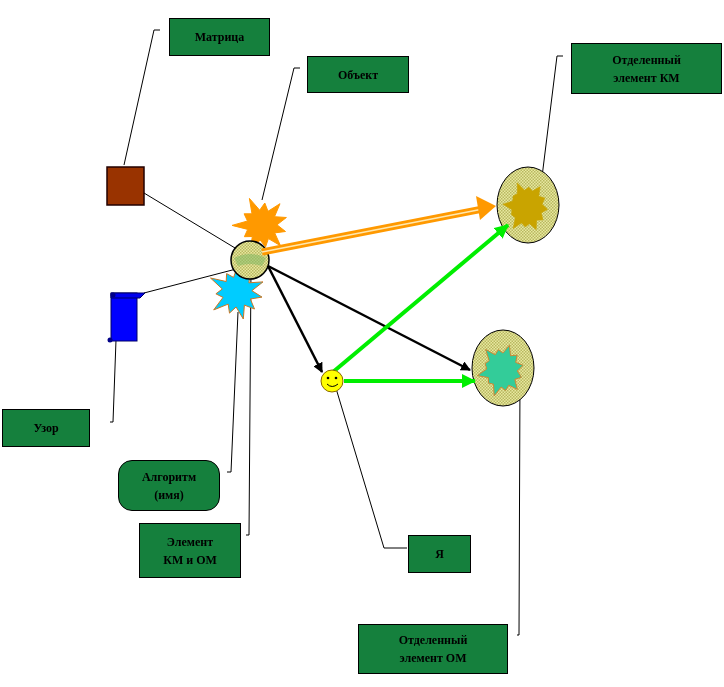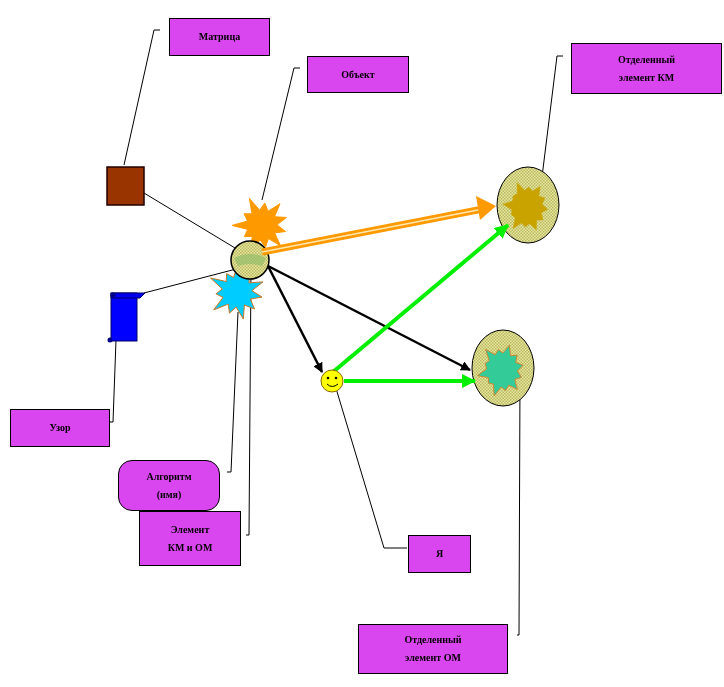--- a/index.html
+++ b/index.html
@@ -1,29 +1,29 @@
 <!DOCTYPE html>
 <html><head>
 <meta charset="utf-8">
 <style>
   html, body { margin: 0; padding: 0; background: #ffffff; }
   body { width: 724px; height: 687px; position: relative; overflow: hidden; }
   #canvas { position: absolute; left: 0; top: 0; width: 724px; height: 687px; }
   .label-box {
     position: absolute;
-    background: #d946ef;
+    background: #15803d;
     border: 1.5px solid #000;
     box-sizing: border-box;
     display: flex;
     align-items: center;
     justify-content: center;
     text-align: center;
     font-family: "Liberation Serif", "DejaVu Serif", serif;
     font-weight: bold;
-    font-size: 10px;
+    font-size: 12px;
     line-height: 18px;
     color: #000;
     white-space: pre-line;
   }
 </style>
 </head>
 <body>
 
 <svg id="canvas" viewBox="0 0 724 687" xmlns="http://www.w3.org/2000/svg">
   <defs>
@@ -98,20 +98,20 @@
     <circle cx="328" cy="378" r="1.3" fill="#000"></circle>
     <circle cx="336" cy="378" r="1.3" fill="#000"></circle>
     <path d="M327,384 Q332,389 338,384" fill="none" stroke="#000" stroke-width="1"></path>
   </g>
 </svg>
 
 <div class="label-box" style="left:169px;top:18px;width:101px;height:38px;">Матрица</div>
 <div class="label-box" style="left:307px;top:56px;width:102px;height:37px;text-align:right;">Объект</div>
 <div class="label-box" style="left:571px;top:43px;width:151px;height:51px;">Отделенный
 элемент КМ</div>
-<div class="label-box" style="left:10px;top:409px;width:100px;height:38px;">Узор</div>
+<div class="label-box" style="left:2px;top:409px;width:88px;height:38px;">Узор</div>
 <div class="label-box" style="left:118px;top:460px;width:102px;height:51px;border-radius:14px;">Алгоритм
 (имя)</div>
-<div class="label-box" style="left:139px;top:511px;width:102px;height:55px;">Элемент
+<div class="label-box" style="left:139px;top:523px;width:102px;height:55px;">Элемент
 КМ и ОМ</div>
 <div class="label-box" style="left:408px;top:535px;width:63px;height:38px;">Я</div>
 <div class="label-box" style="left:358px;top:624px;width:150px;height:50px;">Отделенный
 элемент ОМ</div>
 
 </body></html>

